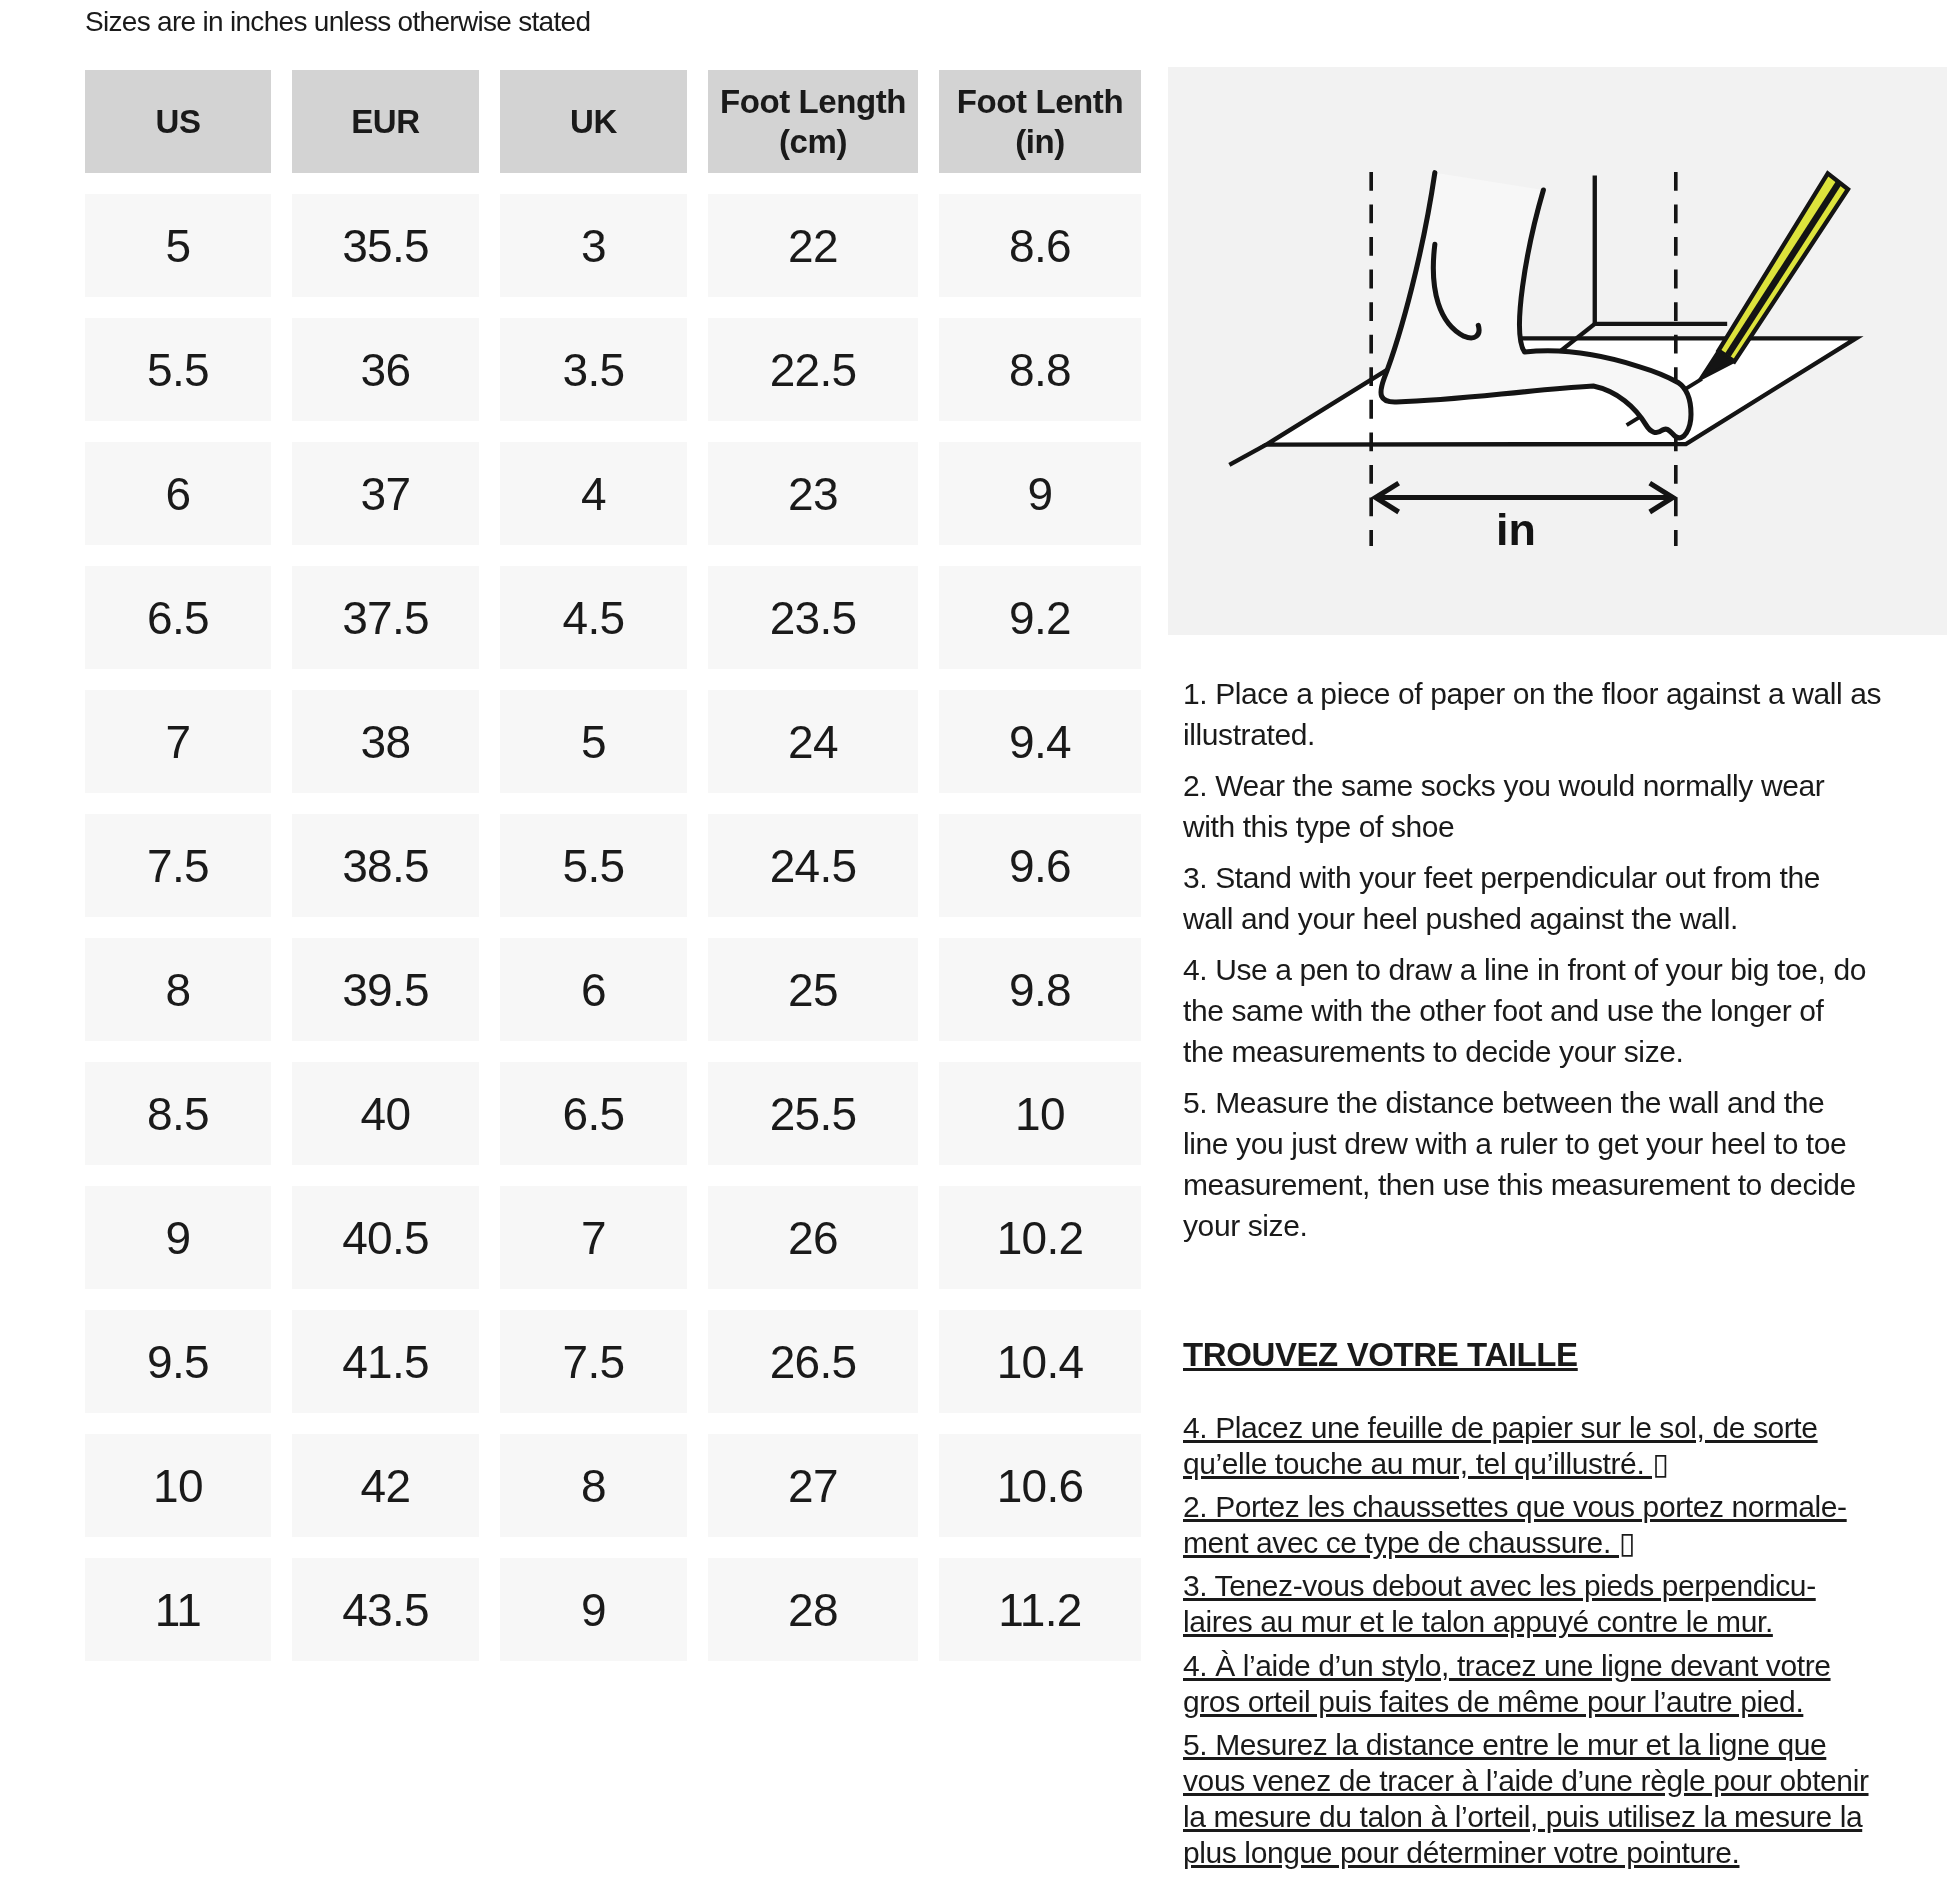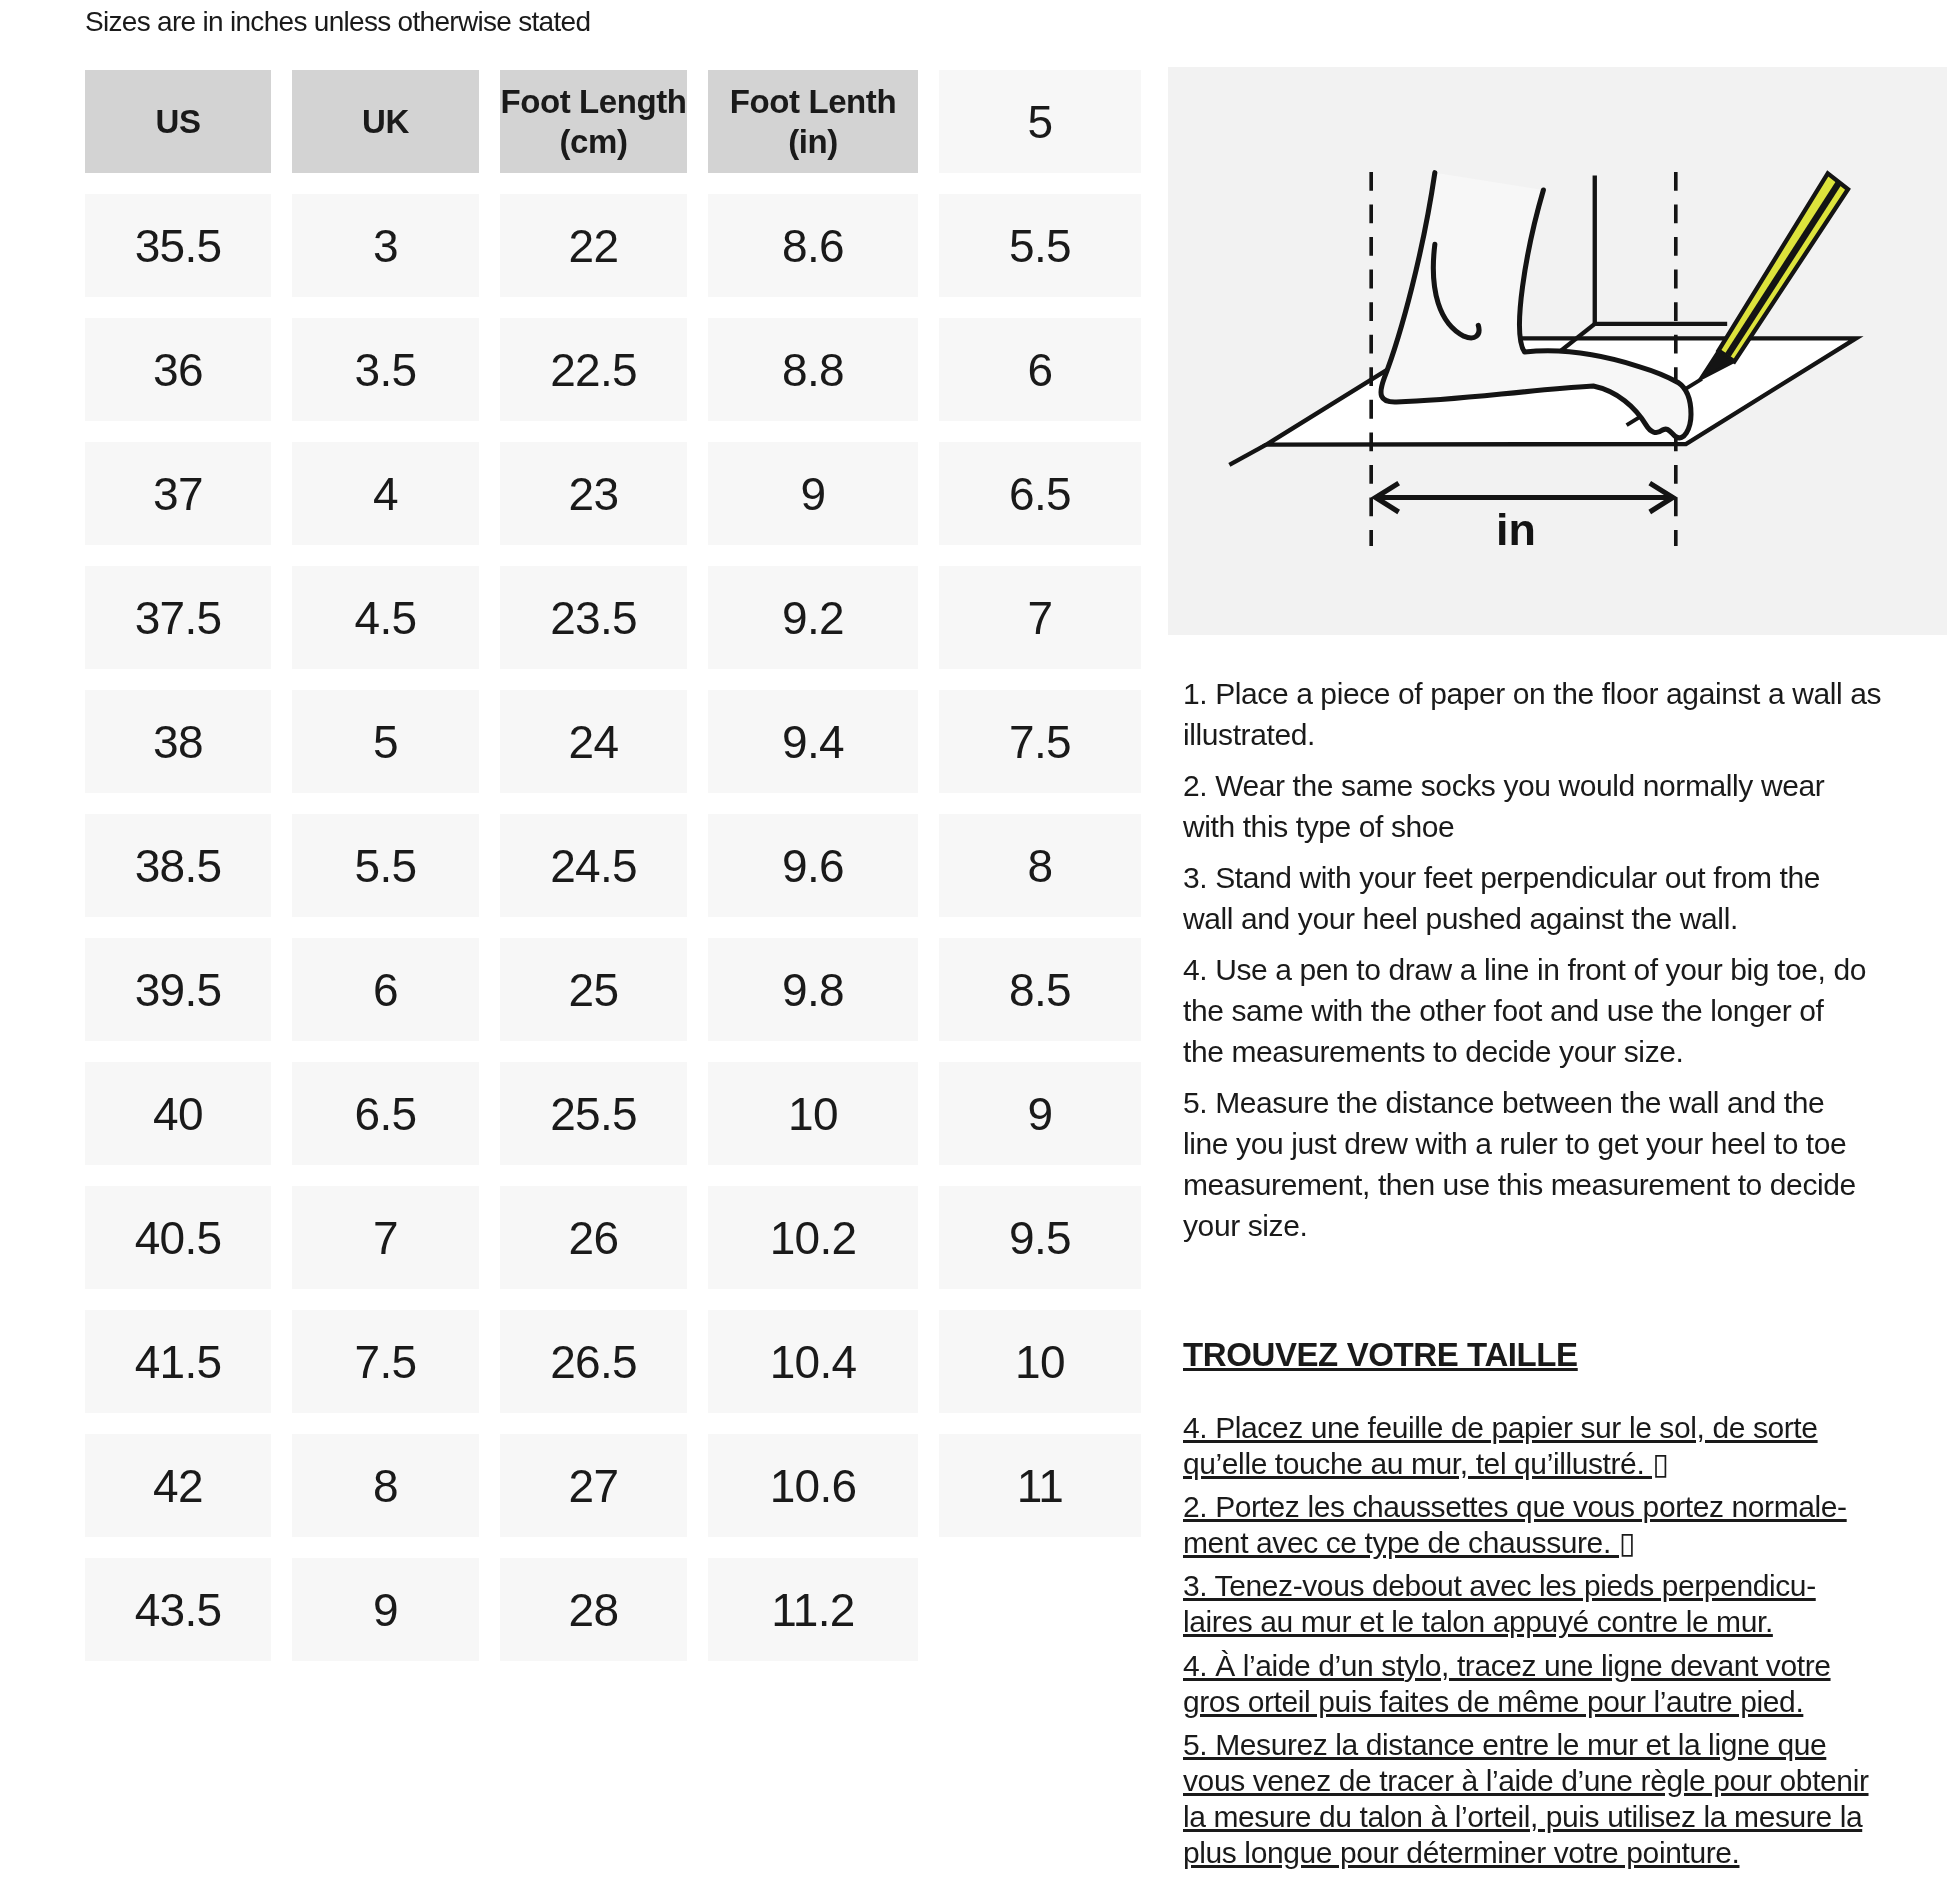--- a/index.html
+++ b/index.html
@@ -59,20 +59,21 @@
   }
   .sec-fr .instr-item { line-height:36px; margin-bottom:7.2px; }
 </style>
 </head>
 <body>
 
 <div class="page-note">Sizes are in inches unless otherwise stated</div>
 
 <div class="size-table">
   <div class="h-cell">US</div>
+  <div class="h-cell">EUR</div>
   <div class="h-cell">UK</div>
   <div class="h-cell">Foot Length
 (cm)</div>
   <div class="h-cell">Foot Lenth
 (in)</div>
   <div style="display:contents"><div class="t-row"><div class="t-cell">5</div><div class="t-cell">35.5</div><div class="t-cell">3</div><div class="t-cell">22</div><div class="t-cell">8.6</div></div><div class="t-row"><div class="t-cell">5.5</div><div class="t-cell">36</div><div class="t-cell">3.5</div><div class="t-cell">22.5</div><div class="t-cell">8.8</div></div><div class="t-row"><div class="t-cell">6</div><div class="t-cell">37</div><div class="t-cell">4</div><div class="t-cell">23</div><div class="t-cell">9</div></div><div class="t-row"><div class="t-cell">6.5</div><div class="t-cell">37.5</div><div class="t-cell">4.5</div><div class="t-cell">23.5</div><div class="t-cell">9.2</div></div><div class="t-row"><div class="t-cell">7</div><div class="t-cell">38</div><div class="t-cell">5</div><div class="t-cell">24</div><div class="t-cell">9.4</div></div><div class="t-row"><div class="t-cell">7.5</div><div class="t-cell">38.5</div><div class="t-cell">5.5</div><div class="t-cell">24.5</div><div class="t-cell">9.6</div></div><div class="t-row"><div class="t-cell">8</div><div class="t-cell">39.5</div><div class="t-cell">6</div><div class="t-cell">25</div><div class="t-cell">9.8</div></div><div class="t-row"><div class="t-cell">8.5</div><div class="t-cell">40</div><div class="t-cell">6.5</div><div class="t-cell">25.5</div><div class="t-cell">10</div></div><div class="t-row"><div class="t-cell">9</div><div class="t-cell">40.5</div><div class="t-cell">7</div><div class="t-cell">26</div><div class="t-cell">10.2</div></div><div class="t-row"><div class="t-cell">9.5</div><div class="t-cell">41.5</div><div class="t-cell">7.5</div><div class="t-cell">26.5</div><div class="t-cell">10.4</div></div><div class="t-row"><div class="t-cell">10</div><div class="t-cell">42</div><div class="t-cell">8</div><div class="t-cell">27</div><div class="t-cell">10.6</div></div><div class="t-row"><div class="t-cell">11</div><div class="t-cell">43.5</div><div class="t-cell">9</div><div class="t-cell">28</div><div class="t-cell">11.2</div></div></div>
 </div>
 
 <div class="illus">
   <svg viewBox="0 0 1075 785">

